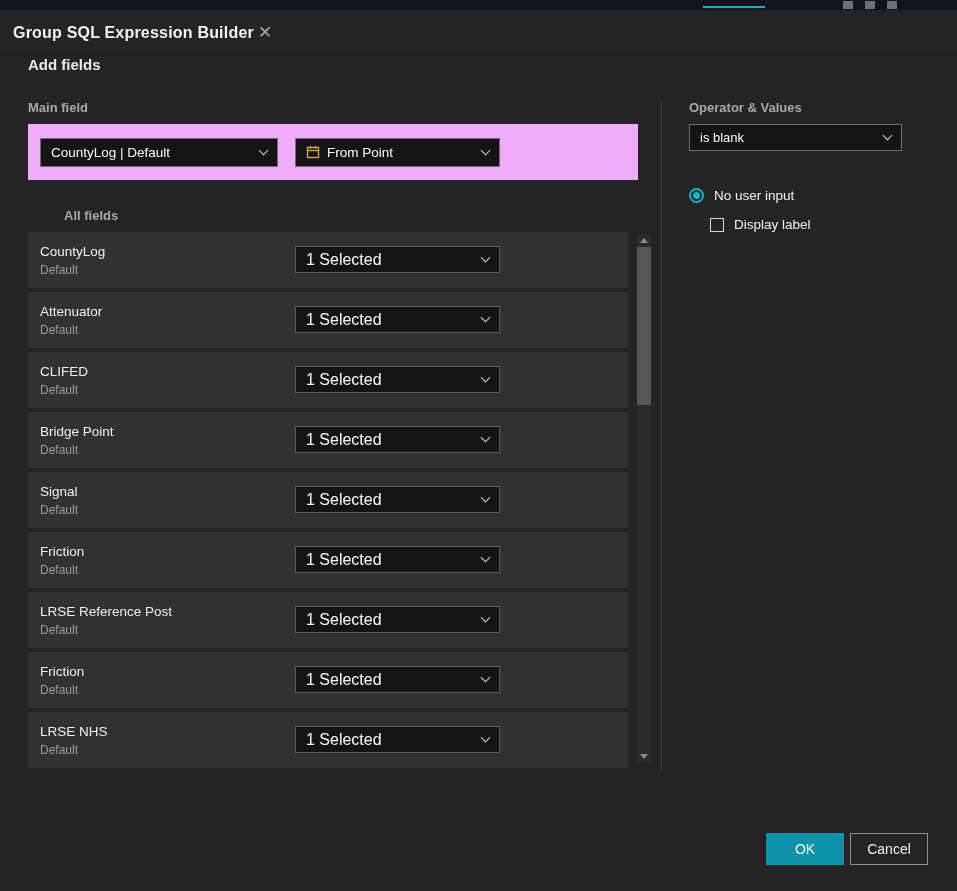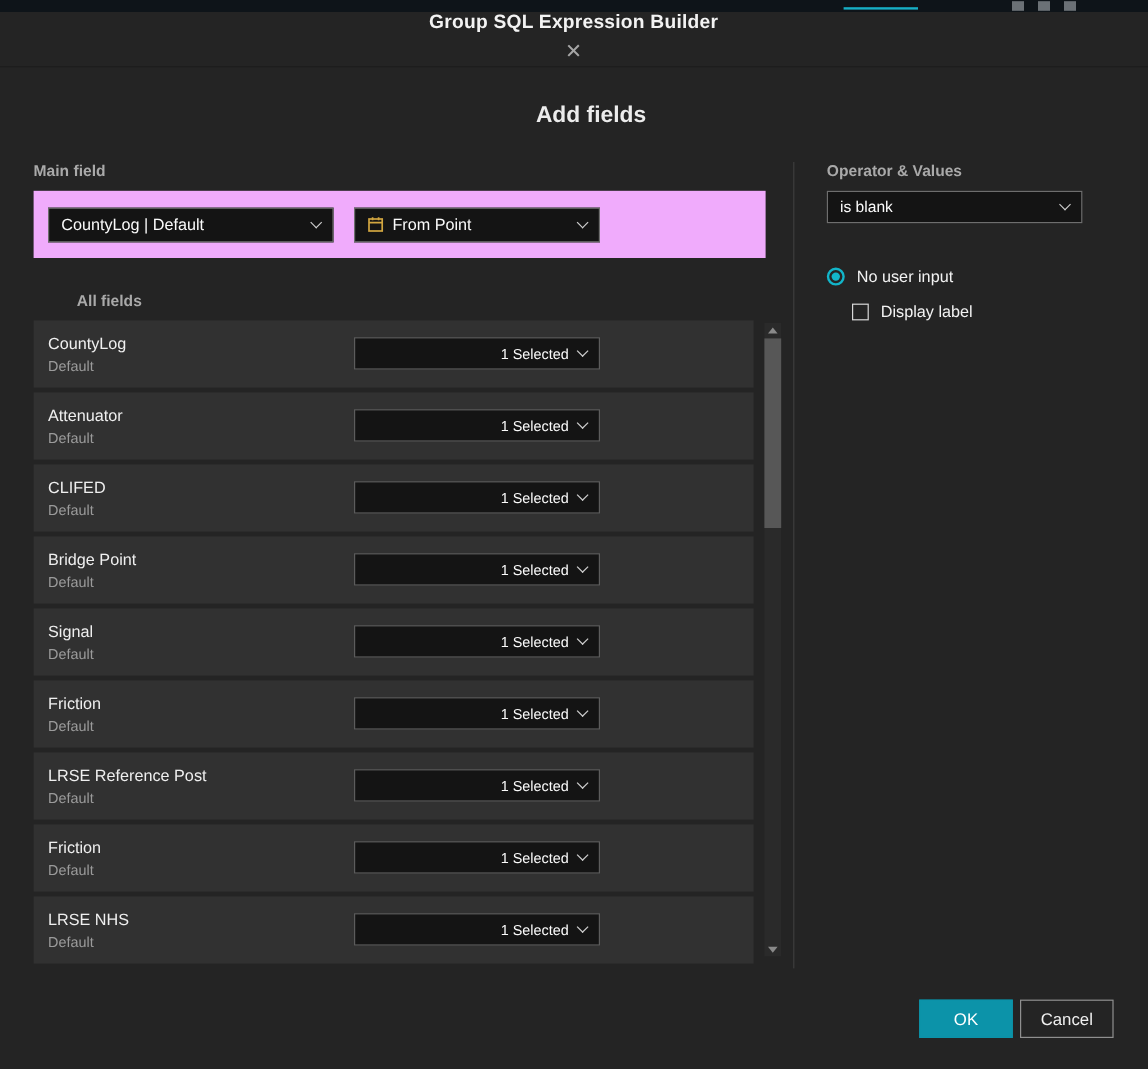--- a/index.html
+++ b/index.html
@@ -18,37 +18,37 @@
     font-family:"Liberation Sans", sans-serif;
     -webkit-font-smoothing:antialiased;
   }
   
   .top-strip{position:absolute;top:0;left:0;width:957px;height:10px;background:#0e1419;}
   .strip-link{position:absolute;left:703px;top:0;width:62px;height:8px;border-bottom:2px solid #18c0d8;opacity:.9;}
   .strip-icons{position:absolute;left:843px;top:1px;width:66px;height:8px;
     background:repeating-linear-gradient(90deg,#6b7176 0 10px,transparent 10px 22px);}
   
   .dialog{position:absolute;top:10px;left:0;width:957px;height:881px;background:var(--dialog-bg);color:#fff;}
-  .dialog-header{height:46px;display:flex;align-items:center;justify-content:space-between;
-    padding:0 14px 0 13px;border-bottom:1px solid #1d1d1d;flex-direction:column;}
+  .dialog-header{height:46px;display:flex;align-items:center;justify-content:flex-start;
+    padding:0 14px 0 13px;border-bottom:1px solid #1d1d1d;}
   .dialog-title{font-size:16px;font-weight:bold;color:#f3f3f3;letter-spacing:.2px;}
   .close-btn{color:#a6a6a6;font-size:17px;line-height:1;cursor:pointer;padding:4px;}
   .content{padding:0 0 0 28px;}
-  .section-heading{margin-top:30px;font-size:19px;font-weight:bold;color:#ececec;text-align:center;}
+  .section-heading{font-size:15px;font-weight:bold;color:#ececec;}
   .columns{display:flex;align-items:stretch;margin-top:27px;min-height:670px;}
   .col-left{width:633px;flex:0 0 633px;}
   .v-divider{width:1px;background:#3d3d3d;flex:0 0 1px;}
   .col-right{flex:1;padding-left:27px;padding-right:30px;}
   .group-label{font-size:13px;font-weight:bold;color:#a9a9a9;}
   
   .select{height:29px;background:var(--control-bg);border:1px solid #6e6e6e;color:#fbfbfb;
     display:flex;align-items:center;justify-content:space-between;
     padding:0 10px 0 10px;font-size:13.5px;cursor:pointer;}
   .select .val{display:flex;align-items:center;gap:7px;white-space:nowrap;overflow:hidden;}
-  .select.sm{height:27px;font-size:12px;border-color:#5c5c5c;justify-content:flex-end;}
+  .select.sm{height:27px;font-size:16px;border-color:#5c5c5c;}
   .chev{width:7px;height:7px;border-right:1.6px solid #cfcfcf;border-bottom:1.6px solid #cfcfcf;
     transform:rotate(45deg);margin-top:-4px;flex:0 0 auto;margin-left:8px;}
   
   .main-field-bar{margin-top:9px;width:610px;height:56px;background:#f0abfc;
     display:flex;align-items:center;padding-left:12px;gap:17px;}
   .layer-select{width:238px;}
   .mainfield-select{width:205px;}
   .cal-icon{flex:0 0 auto;display:block;}
   
   .all-fields-label{margin-top:28px;margin-left:36px;}

